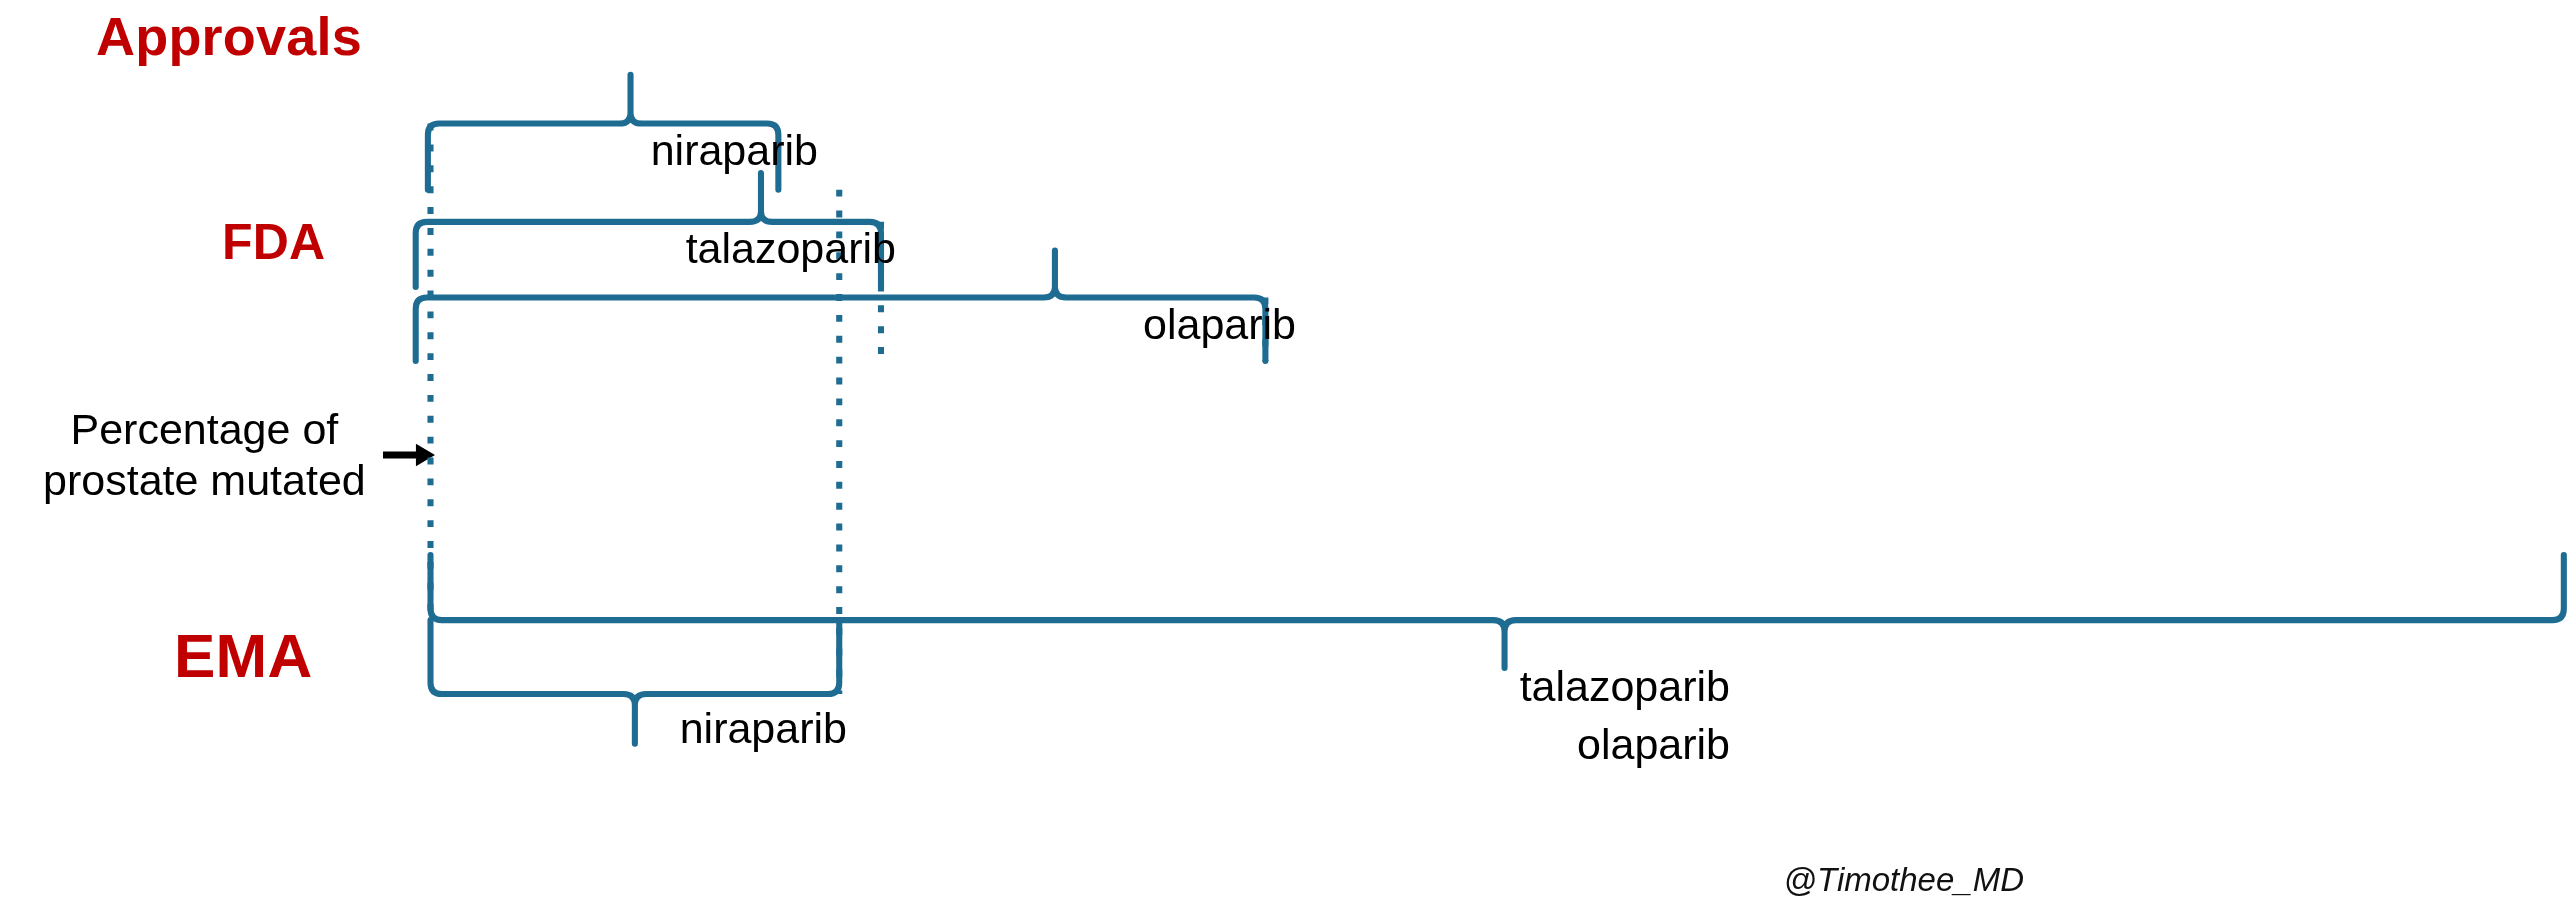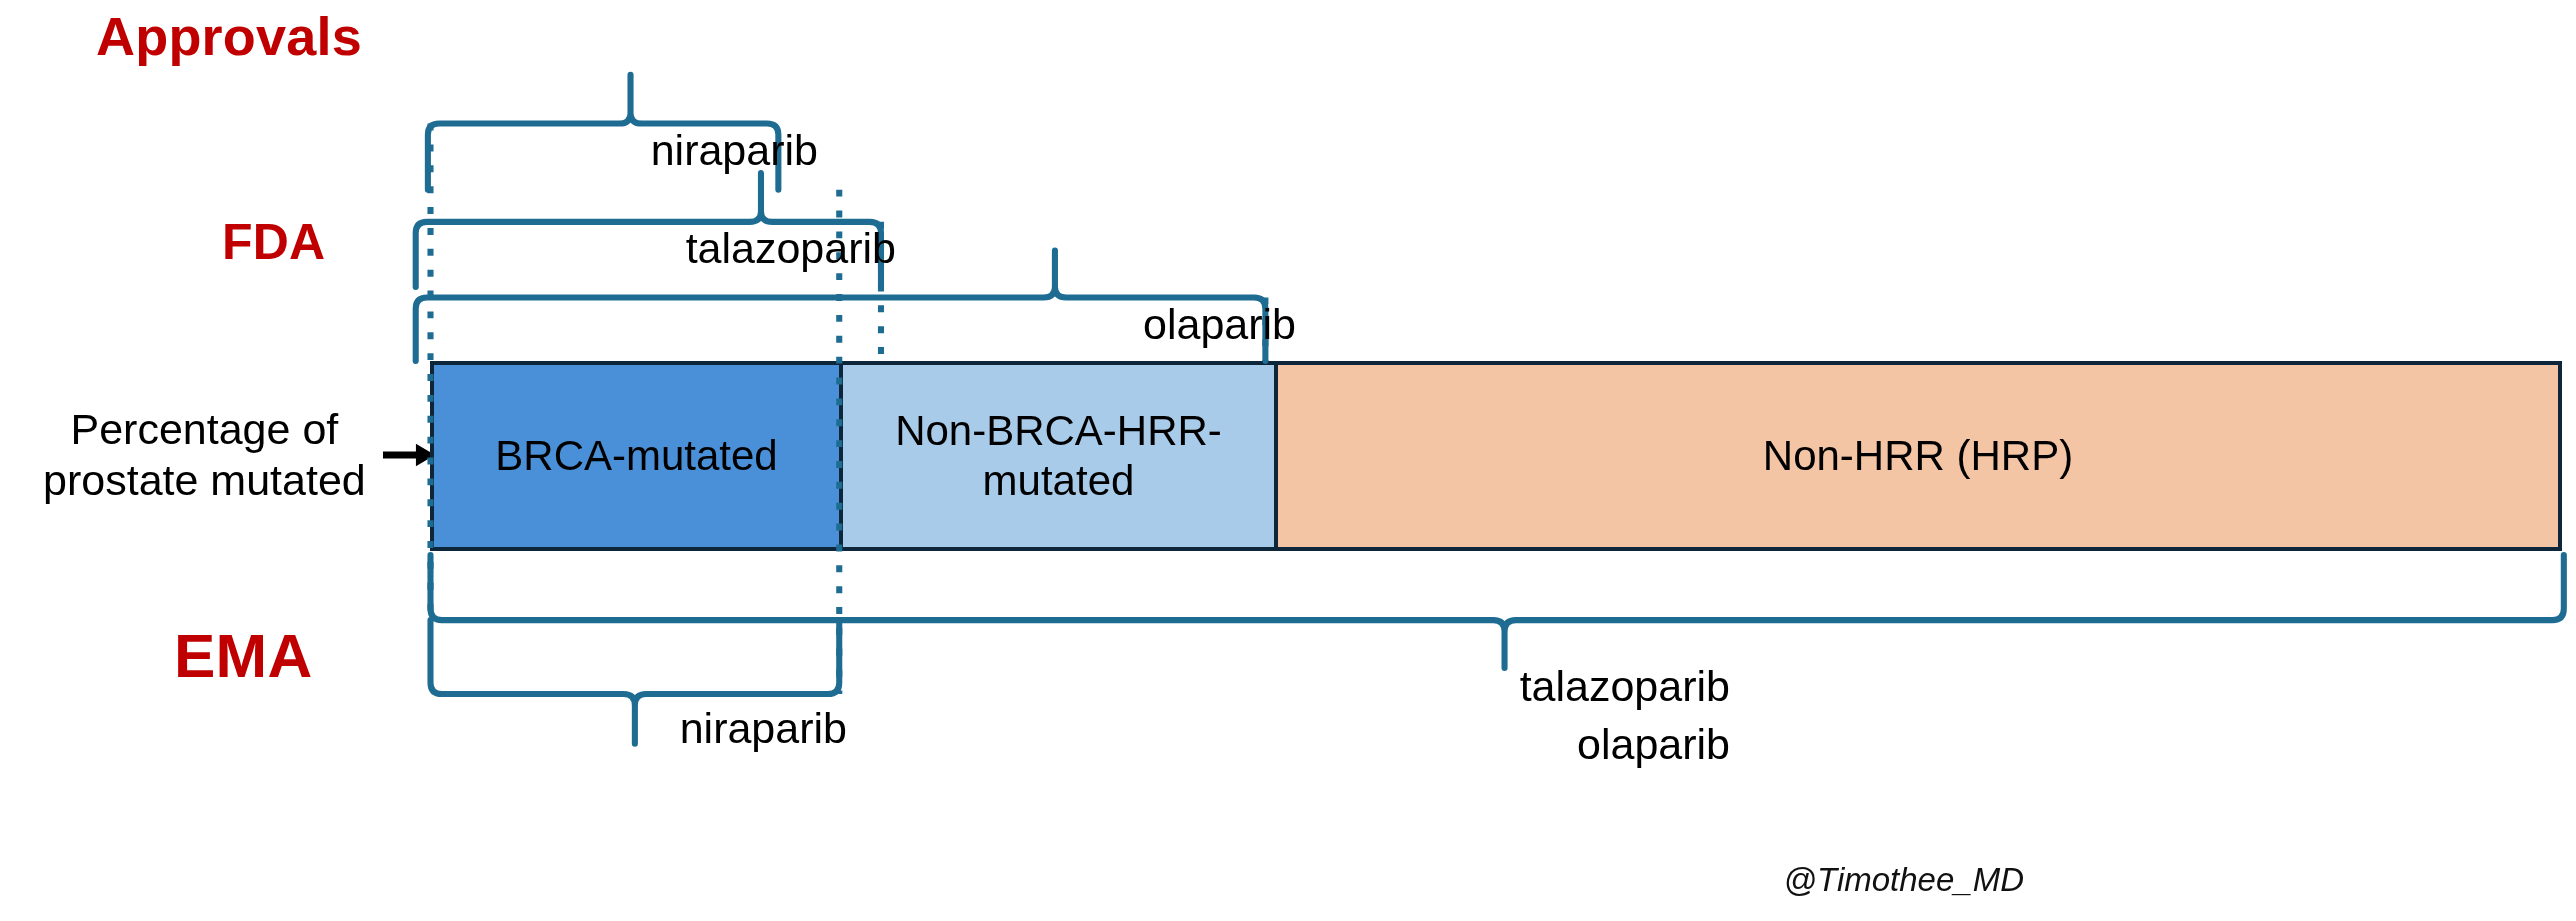--- a/index.html
+++ b/index.html
@@ -83,26 +83,20 @@
 
   <div class="red-head" id="ema-title">EMA</div>
 
   <div id="axis-label">Percentage of
 prostate mutated</div>
 
   <svg id="axis-arrow" viewBox="0 0 60 30">
     <path d="M0 11 H38 V2 L60 15 L38 28 V19 H0 Z" fill="#000000"></path>
   </svg>
 
-  <div id="bar">
-    <div class="seg" id="seg-brca">BRCA-mutated</div>
-    <div class="seg" id="seg-nonbrca">Non-BRCA-HRR-
-mutated</div>
-    <div class="seg" id="seg-nonhrr">Non-HRR (HRP)</div>
-  </div>
 
   <svg class="bracket-layer" viewBox="0 0 2962 1060">
     <g fill="none" stroke="#1F6C93" stroke-width="7" stroke-linecap="round" stroke-linejoin="round">
 
       <path d="M492 218 L492 155 Q492 142 505 142 L712 142 Q725 142 725 130 L725 86
                M725 86 L725 130 Q725 142 738 142 L882 142 Q895 142 895 155 L895 218"></path>
 
       <path d="M478 330 L478 268 Q478 255 491 255 L862 255 Q875 255 875 243 L875 199
                M875 199 L875 243 Q875 255 888 255 L1000 255 Q1013 255 1013 268 L1013 330"></path>
 

